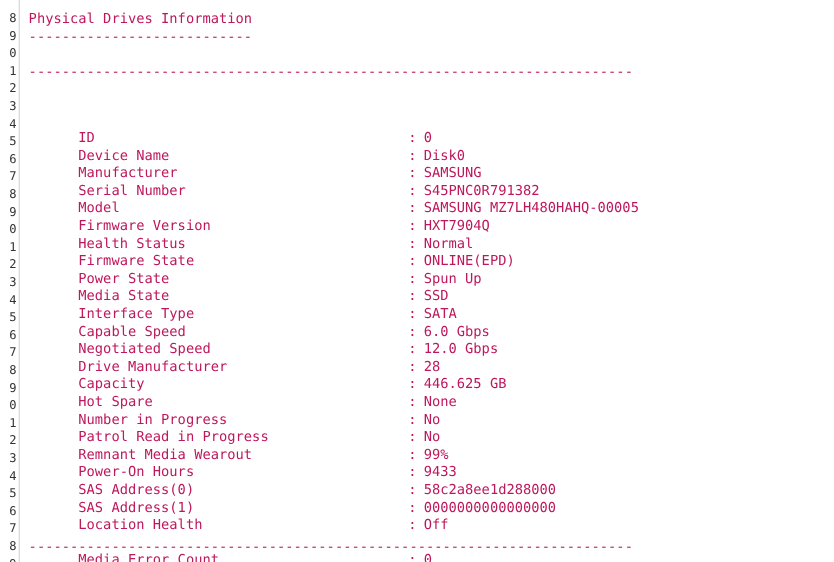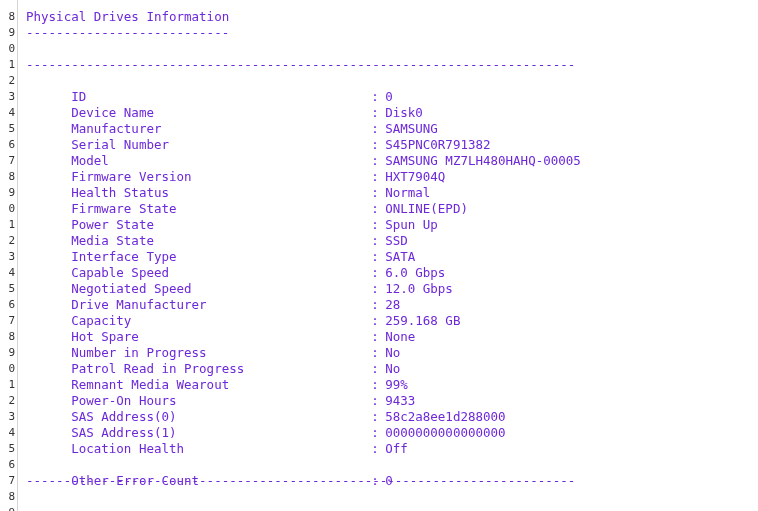--- a/index.html
+++ b/index.html
@@ -49,33 +49,34 @@
     padding-left: 8px;
     box-sizing: border-box;
     overflow: hidden;
   }
   .line {
     height: 16px;
     line-height: 16px;
     white-space: pre;
     font-family: "DejaVu Sans Mono", monospace;
     font-size: 12.5px;
-    color: #6d28d9;
+    color: #be185d;
     letter-spacing: 0px;
   }
   .line.blank {
     height: 16px;
   }
   .row {
     display: block;
     white-space: pre;
   }
   .key {
     display: inline-block;
     width: 300px;
+    margin-top: 28px;
   }
   .sep {
     display: inline-block;
     width: 14px;
   }
   .val {
     display: inline;
   }
 </style>
 </head>
@@ -161,21 +162,21 @@
     <div class="line row">
       <span class="key">Capable Speed</span><span class="sep">:</span><span class="val">6.0 Gbps</span>
     </div>
     <div class="line row">
       <span class="key">Negotiated Speed</span><span class="sep">:</span><span class="val">12.0 Gbps</span>
     </div>
     <div class="line row">
       <span class="key">Drive Manufacturer</span><span class="sep">:</span><span class="val">28</span>
     </div>
     <div class="line row">
-      <span class="key">Capacity</span><span class="sep">:</span><span class="val">259.168 GB</span>
+      <span class="key">Capacity</span><span class="sep">:</span><span class="val">446.625 GB</span>
     </div>
     <div class="line row">
       <span class="key">Hot Spare</span><span class="sep">:</span><span class="val">None</span>
     </div>
     <div class="line row">
       <span class="key">Number in Progress</span><span class="sep">:</span><span class="val">No</span>
     </div>
     <div class="line row">
       <span class="key">Patrol Read in Progress</span><span class="sep">:</span><span class="val">No</span>
     </div>
@@ -190,20 +191,23 @@
     </div>
     <div class="line row">
       <span class="key">SAS Address(1)</span><span class="sep">:</span><span class="val">0000000000000000</span>
     </div>
     <div class="line row">
       <span class="key">Location Health</span><span class="sep">:</span><span class="val">Off</span>
     </div>
 
     <div class="line blank"></div>
 
+    <div class="line row">
+      <span class="key">Media Error Count</span><span class="sep">:</span><span class="val">0</span>
+    </div>
     <div class="line row">
       <span class="key">Other Error Count</span><span class="sep">:</span><span class="val">0</span>
     </div>
 
     <div class="line">-------------------------------------------------------------------------</div>
 
   </div>
 </div>
 
 </body></html>

